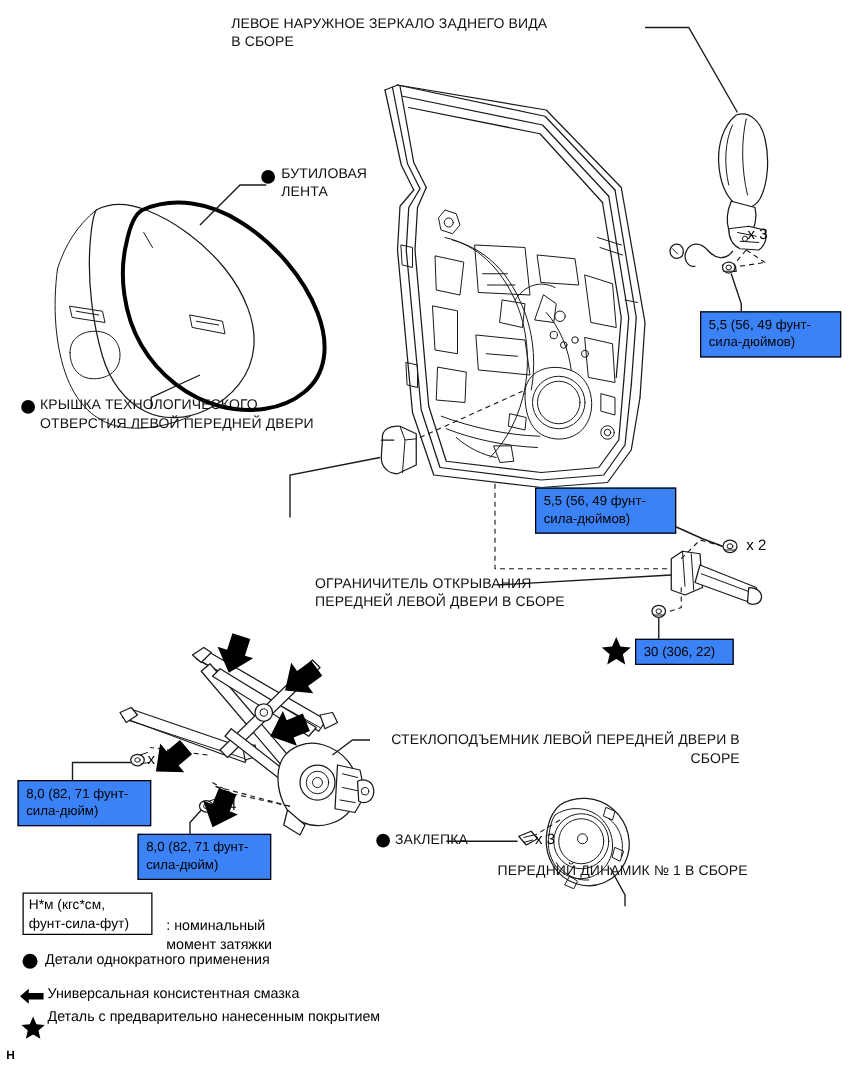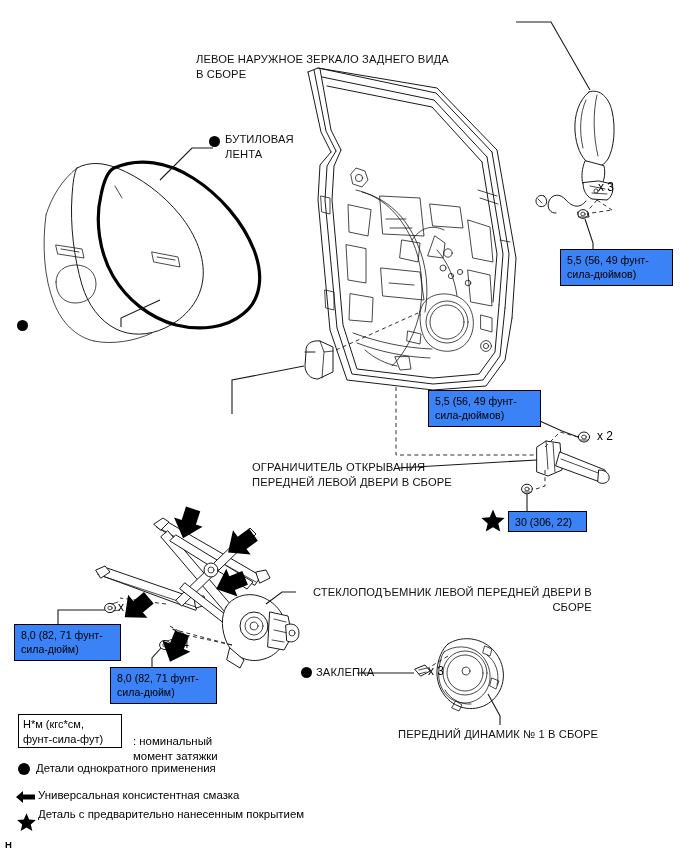--- a/index.html
+++ b/index.html
@@ -360,40 +360,42 @@
 
       <path class="dash" d="M448 656 L425 670"></path>
       <path class="lnf" d="M415 669 L425 665 L430 671 L421 676 Z"></path>
       <path class="ln8" d="M419 670 L427 668"></path>
       <path class="ln8" d="M419 674 L426 672"></path>
       <path class="lead" d="M357 673 L414 673"></path>
       <path class="lead" d="M488 694 L500 716 L500 725"></path>
     </g>
   </svg>
 
-  <div class="lbl" style="left:196px; top:12px;margin-top:40px;">ЛЕВОЕ НАРУЖНОЕ ЗЕРКАЛО ЗАДНЕГО ВИДА
+  <div class="lbl" style="left:185px; top:12px;">ЛЕВОЕ НАРУЖНОЕ ЗЕРКАЛО ЗАДНЕГО ВИДА
 В СБОРЕ</div>
 
   <div class="bullet" style="left:209px; top:136px;"></div>
   <div class="lbl" style="left:225px; top:132px;">БУТИЛОВАЯ
 ЛЕНТА</div>
 
   <div class="bullet" style="left:17px; top:320px;"></div>
+  <div class="lbl" style="left:32px; top:317px;">КРЫШКА ТЕХНОЛОГИЧЕСКОГО
+ОТВЕРСТИЯ ЛЕВОЙ ПЕРЕДНЕЙ ДВЕРИ</div>
 
 
   <div class="lbl" style="left:252px; top:460px;">ОГРАНИЧИТЕЛЬ ОТКРЫВАНИЯ
 ПЕРЕДНЕЙ ЛЕВОЙ ДВЕРИ В СБОРЕ</div>
 
   <div class="lbl" style="left:313px; top:585px;text-align:right;">СТЕКЛОПОДЪЕМНИК ЛЕВОЙ ПЕРЕДНЕЙ ДВЕРИ В
 СБОРЕ</div>
 
   <div class="bullet" style="left:301px; top:667px;"></div>
   <div class="lbl" style="left:316px; top:665px;">ЗАКЛЕПКА</div>
 
-  <div class="lbl" style="left:398px; top:727px;">ПЕРЕДНИЙ ДИНАМИК № 1 В СБОРЕ</div>
+  <div class="lbl" style="left:398px; top:690px;">ПЕРЕДНИЙ ДИНАМИК № 1 В СБОРЕ</div>
 
   <div class="tbox" style="left:560px; top:249px; width:113px; height:37px;">5,5 (56, 49 фунт-
 сила-дюймов)</div>
 
   <div class="tbox" style="left:428px; top:390px; width:113px; height:37px;">5,5 (56, 49 фунт-
 сила-дюймов)</div>
 
   <div class="tbox" style="left:508px; top:511px; width:79px; height:21px;">30 (306, 22)</div>
 
   <div class="tbox" style="left:14px; top:624px; width:107px; height:37px;">8,0 (82, 71 фунт-

